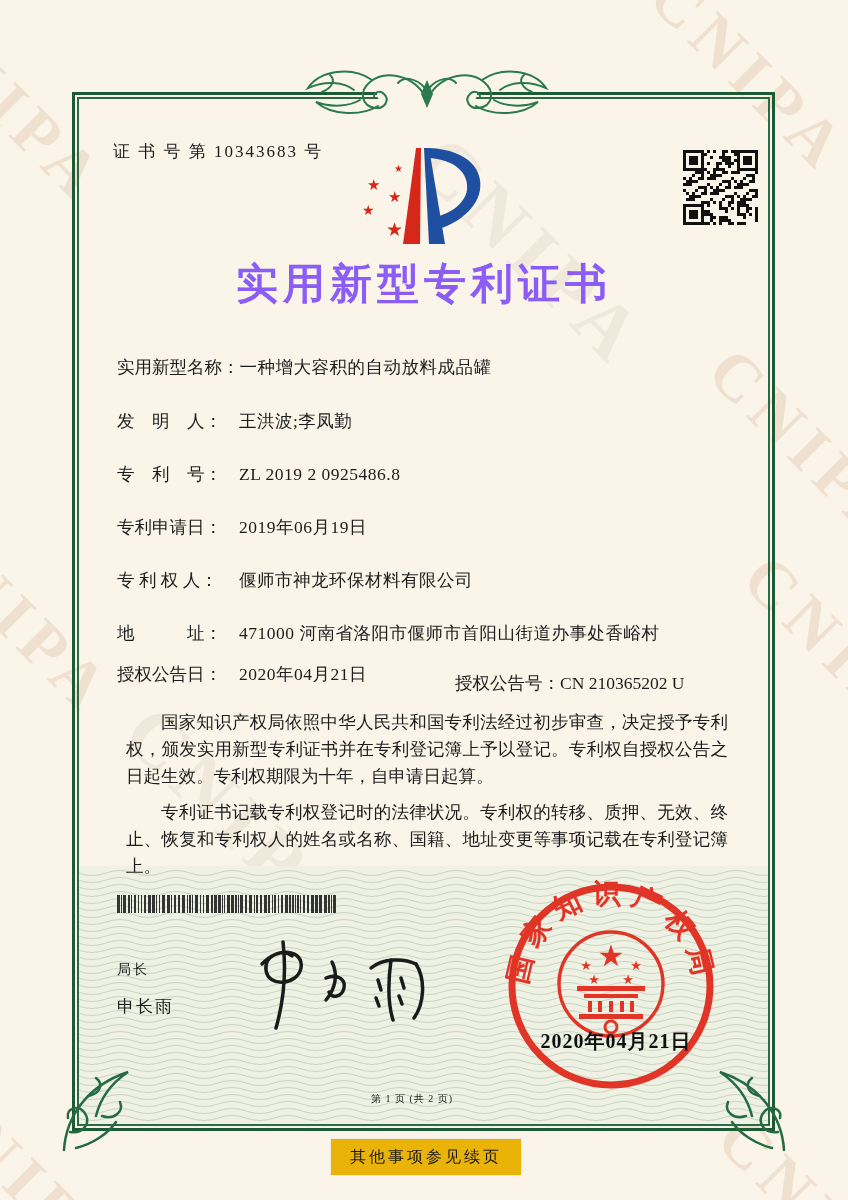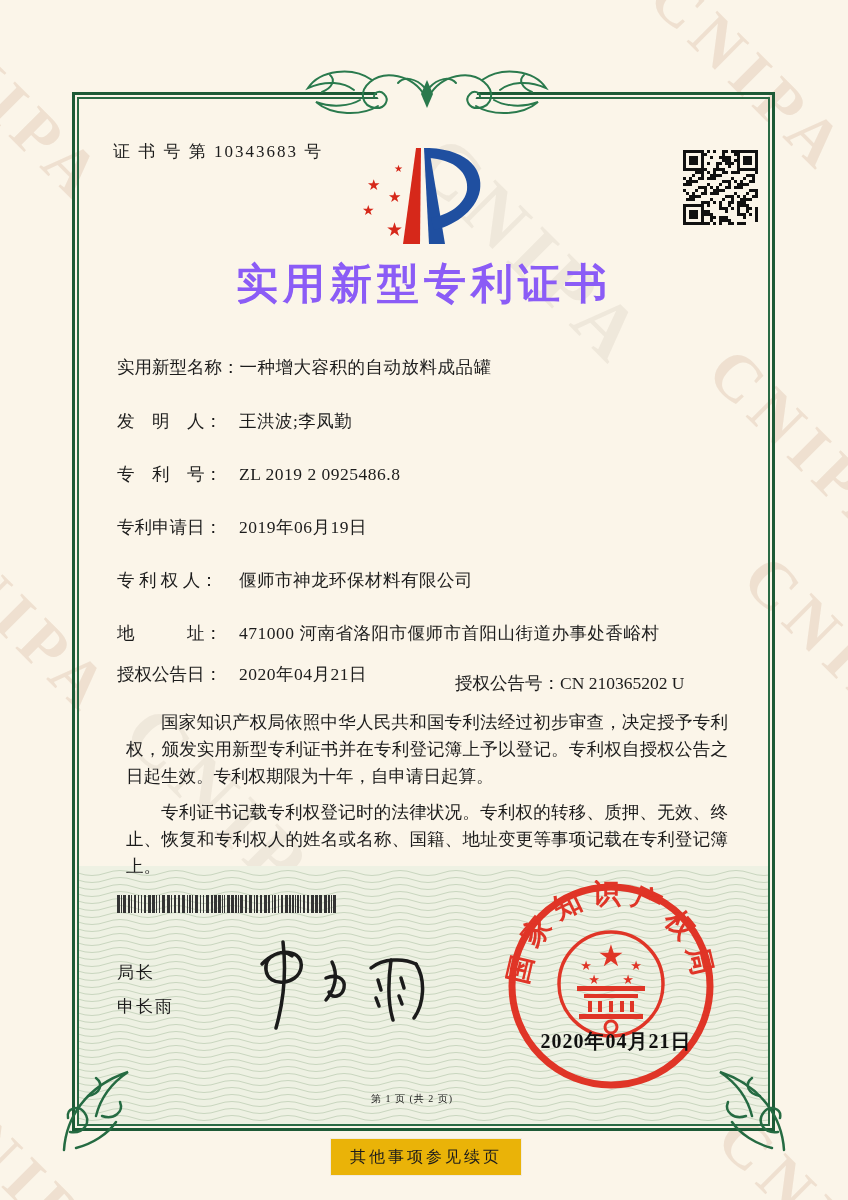--- a/index.html
+++ b/index.html
@@ -29,21 +29,21 @@
   .field .lab{display:inline-block;min-width:122px;}
   .field .val{letter-spacing:.5px;}
   .field2{position:absolute;left:455px;font-size:17.5px;z-index:5;white-space:nowrap;margin-top:9px;}
   
   .paras{position:absolute;left:117px;top:700px;width:620px;font-size:17.5px;
          line-height:27px;z-index:5;text-align:justify;}
   .paras p{margin:9px;text-indent:2em;}
   
   .barcode{position:absolute;left:117px;top:895px;width:222px;height:18px;z-index:5;}
   
-  .officer-title{position:absolute;left:117px;top:961px;font-size:17px;z-index:5;
+  .officer-title{position:absolute;left:117px;top:961px;font-size:14px;z-index:5;
                  font-family:"Liberation Sans",sans-serif;letter-spacing:2px;}
   .officer-name{position:absolute;left:117px;top:995px;font-size:17px;z-index:5;
                 font-family:"Liberation Sans",sans-serif;letter-spacing:2px;}
   .sig{position:absolute;left:228px;top:938px;width:230px;height:100px;z-index:5;}
   
   .seal{position:absolute;left:505px;top:880px;width:212px;height:212px;z-index:6;opacity:.94;}
   .seal-date{position:absolute;left:521px;top:1028px;width:190px;text-align:center;
              font-size:20px;font-weight:bold;color:#101010;letter-spacing:1px;z-index:7;}
   
   .pageinfo{position:absolute;left:287px;top:1092px;width:250px;text-align:center;

